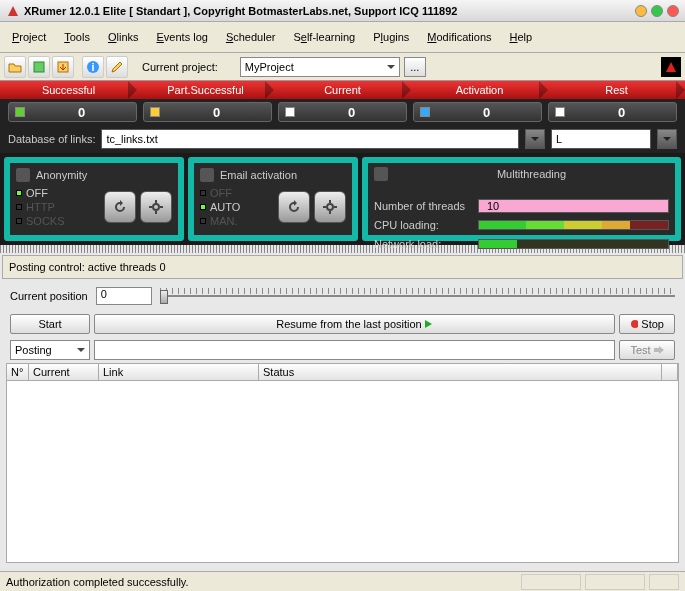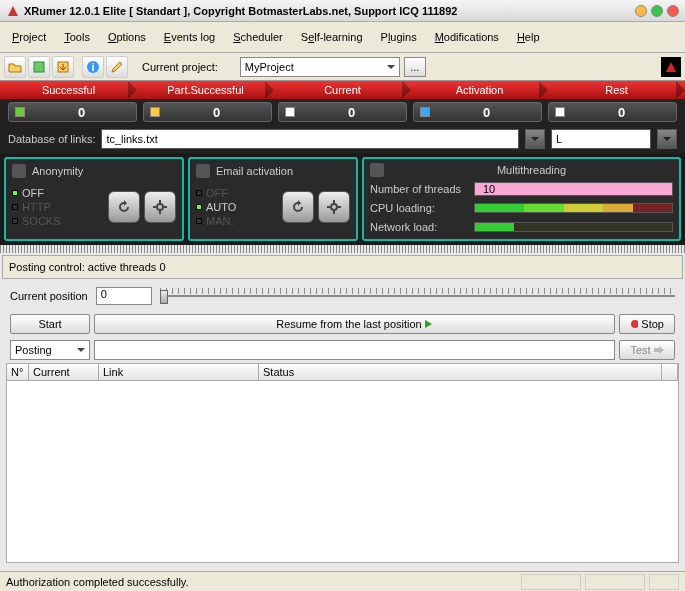--- a/index.html
+++ b/index.html
@@ -27,21 +27,21 @@
 .counters { height: 26px; background: #222; display: flex; padding: 3px 8px; gap: 6px; }
 .counter { flex:1; background: linear-gradient(#555,#333); border:1px solid #666; border-radius:3px; display:flex; align-items:center; padding:0 6px; color:#fff; }
 .counter .sq { width:10px; height:10px; margin-right:8px; border:1px solid #888; }
 .sq-g{background:#6c3;} .sq-y{background:#fc3;} .sq-b{background:#3af;} .sq-w{background:#fff;}
 .counter .num { flex:1; text-align:center; font-weight:bold; font-size:13px; }
 .dbrow { height: 28px; background: #222; display:flex; align-items:center; padding:0 8px; gap:6px; color:#ccc; }
 .dbrow .txtfield { flex:1; height:20px; background:#fff; border:1px solid #555; padding:0 4px; display:flex; align-items:center; color:#000; }
 .dbrow .dd { width:20px; height:20px; background:linear-gradient(#888,#555); border:1px solid #555; display:flex; align-items:center; justify-content:center; }
 .dbrow .dd2 { width:100px; height:20px; background:#fff; border:1px solid #555; padding:0 4px; display:flex; align-items:center; color:#000; }
 .panels { height: 92px; background: #1a1a1a; display:flex; padding:4px; gap:4px; }
-.panel { background:#2a2a2a; border:2px solid #14b8a6; border-radius:3px; padding:4px 6px; color:#ccc; display:flex; flex-direction:column; }
+.panel { background:#2a2a2a; border:6px solid #14b8a6; border-radius:3px; padding:4px 6px; color:#ccc; display:flex; flex-direction:column; }
 .panel-hdr { display:flex; align-items:center; gap:6px; height:16px; font-size:10px; }
 .panel-hdr .picon { width:14px; height:14px; background:#555; border-radius:2px; }
 .pan-body { flex:1; display:flex; align-items:center; gap:4px; }
 .opt-list { display:flex; flex-direction:column; gap:2px; font-size:10px; }
 .opt { display:flex; align-items:center; gap:4px; }
 .led { width:6px; height:6px; background:#333; border:1px solid #000; }
 .led.on { background:#6f3; }
 .opt.dim { color:#555; }
 .rnd-btn { width:32px; height:32px; border-radius:6px; background:linear-gradient(#eee,#999); border:1px solid #555; display:flex; align-items:center; justify-content:center; }
 .mt-row { display:flex; align-items:center; gap:4px; height:16px; font-size:10px; }
@@ -86,21 +86,21 @@
   <div class="win-btns">
     <div class="win-btn wb-min"></div>
     <div class="win-btn wb-max"></div>
     <div class="win-btn wb-close"></div>
   </div>
 </div>
 
 <div class="menubar">
   <div class="menu-item"><span class="ul">P</span><span>roject</span></div>
   <div class="menu-item"><span class="ul">T</span><span>ools</span></div>
-  <div class="menu-item"><span class="ul">O</span><span>ptions</span></div>
+  <div class="menu-item"><span class="ul">O</span><span>links</span></div>
   <div class="menu-item"><span class="ul">E</span><span>vents log</span></div>
   <div class="menu-item"><span class="ul">S</span><span>cheduler</span></div>
   <div class="menu-item"><span>S</span><span class="ul">e</span><span>lf-learning</span></div>
   <div class="menu-item"><span>P</span><span class="ul">l</span><span>ugins</span></div>
   <div class="menu-item"><span class="ul">M</span><span>odifications</span></div>
   <div class="menu-item"><span class="ul">H</span><span>elp</span></div>
 </div>
 
 <div class="toolbar">
   <div class="tbtn">
@@ -275,21 +275,21 @@
             </g>
           </svg>
         </div>
     </div>
   </div>
   <div class="panel" style="flex:1">
     <div class="panel-hdr">
         <span class="picon"></span>
         <span style="flex:1;text-align:center">Multithreading</span>
       </div>
-    <div style="display:flex;flex-direction:column;gap:3px;margin-top:4px">
+    <div style="display:flex;flex-direction:column;gap:3px;margin-top:17px">
       <div class="mt-row">
           <span class="lbl">Number of threads</span>
           <div class="inp"><span>10</span></div>
         </div>
       <div class="mt-row">
           <span class="lbl">CPU loading:</span>
           <div class="bar">
             <span style="width:25%;background:#3c3"></span>
             <span style="width:20%;background:#6d3"></span>
             <span style="width:20%;background:#cc3"></span>

